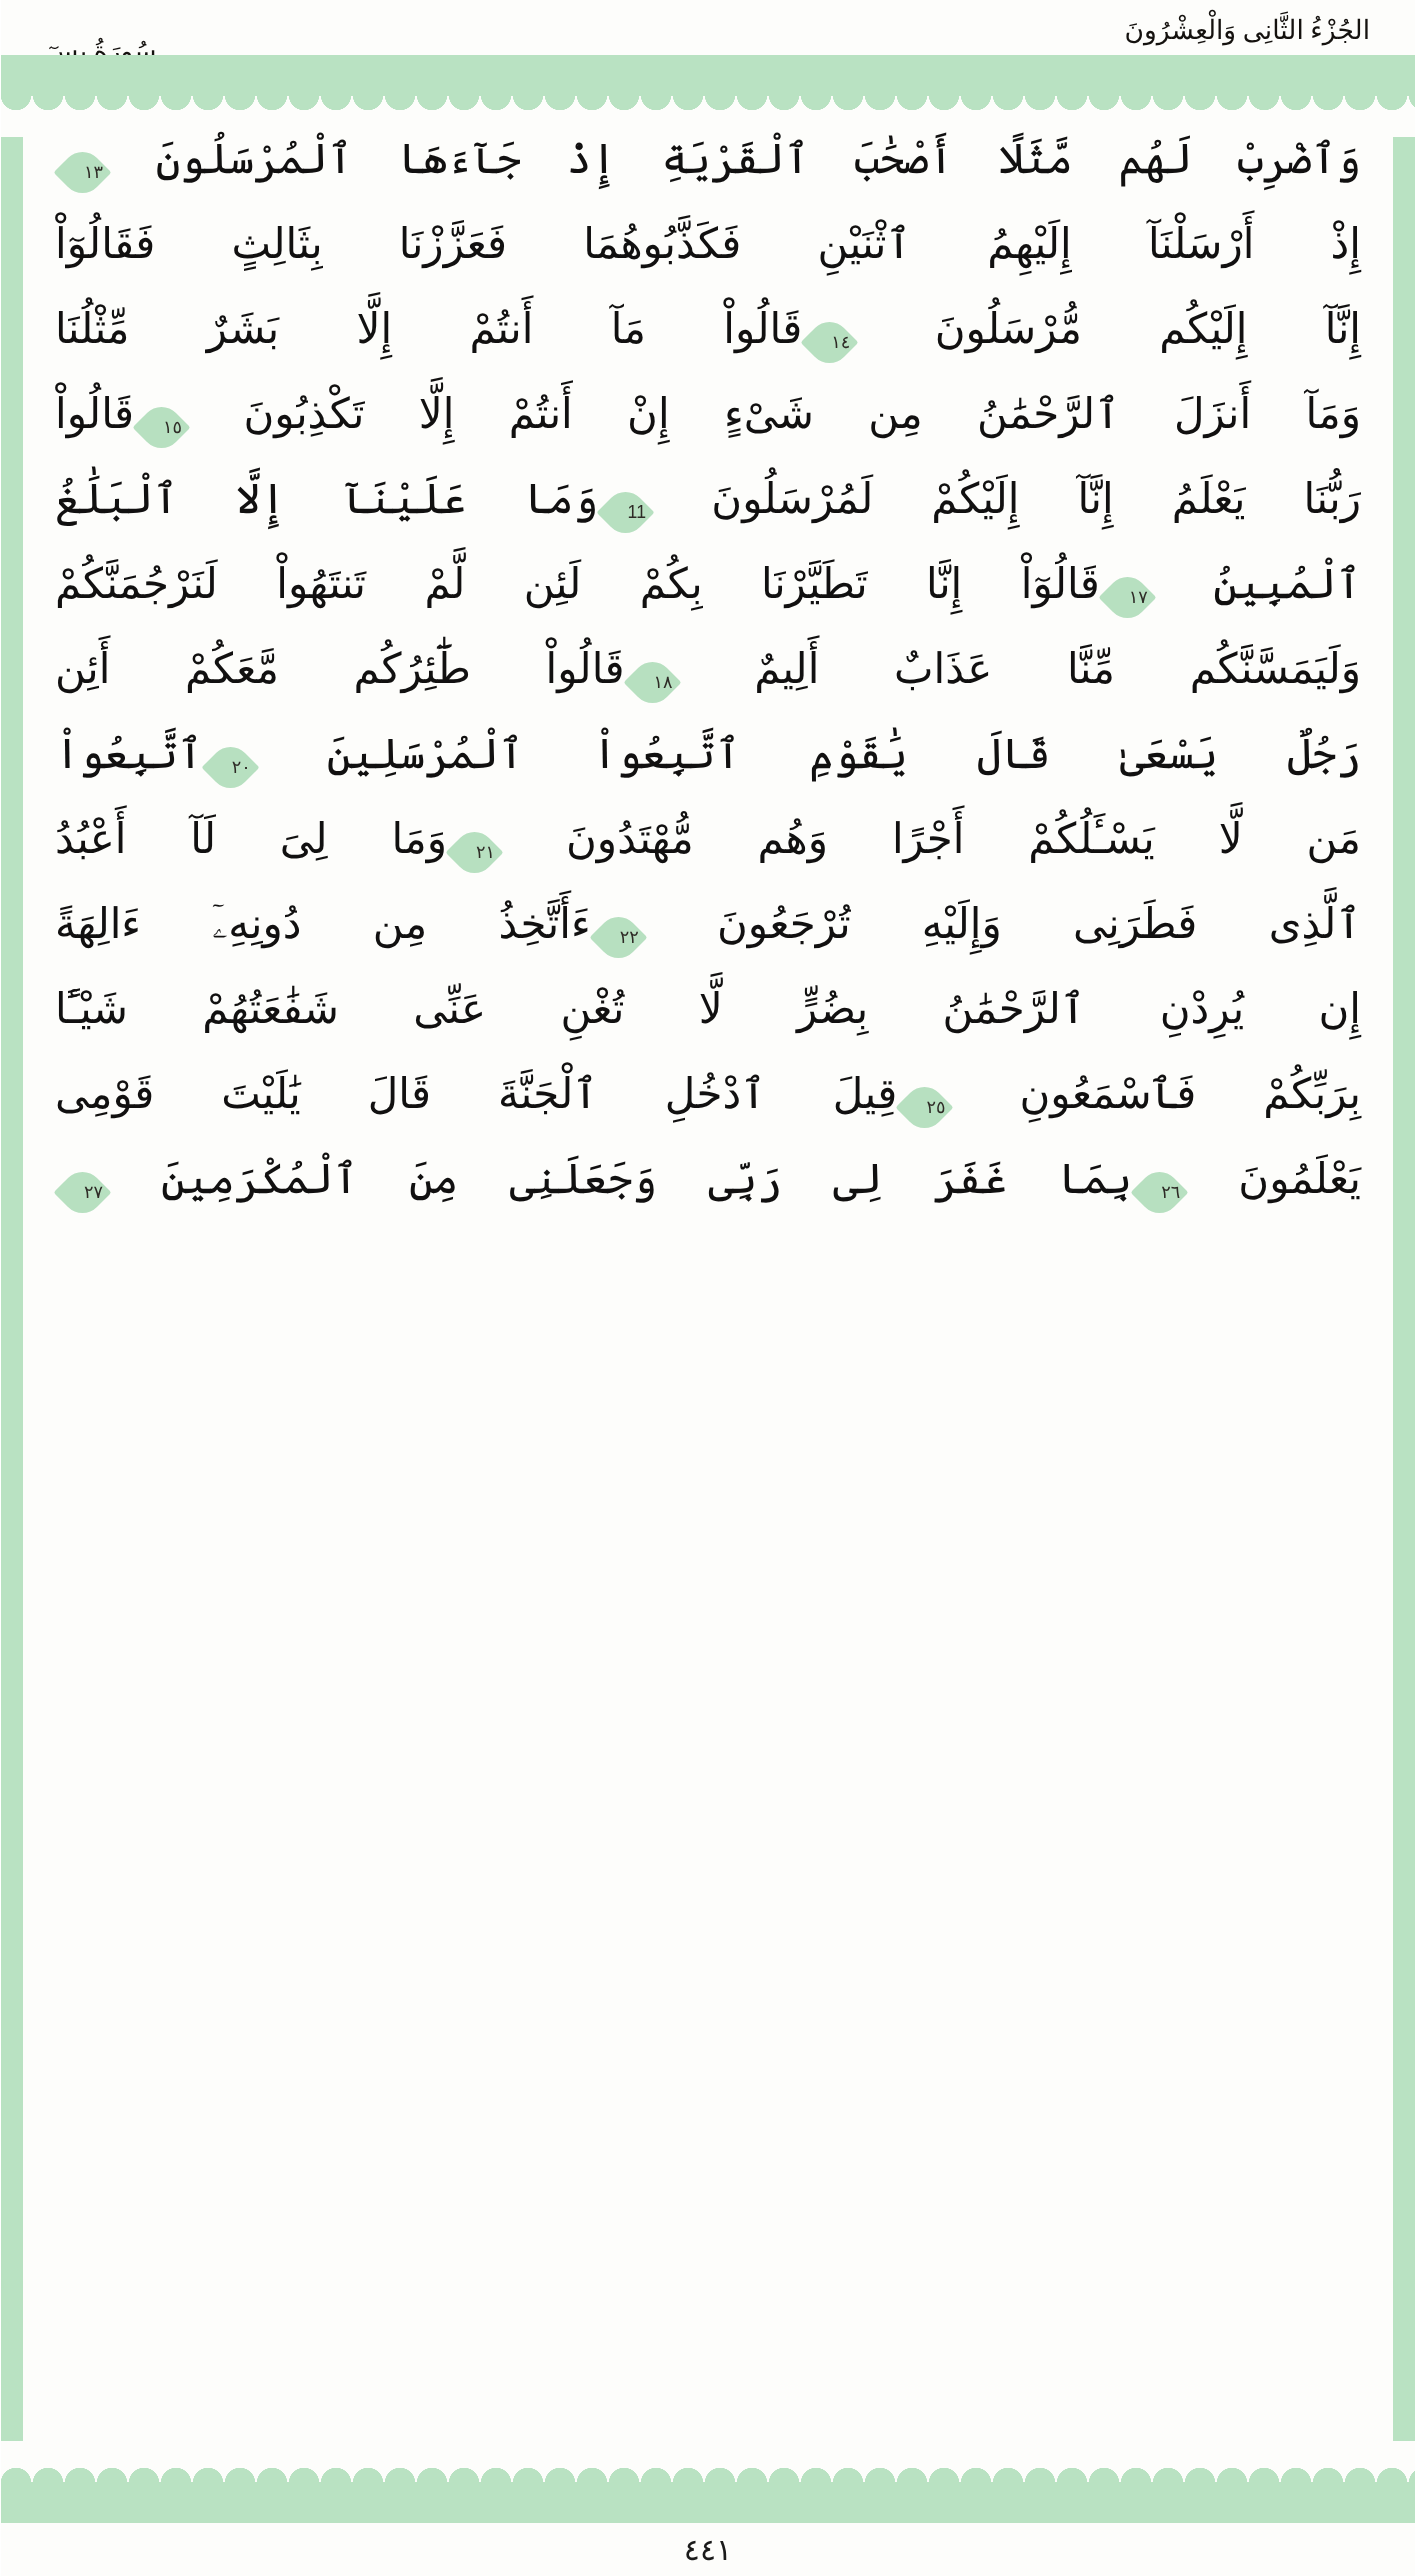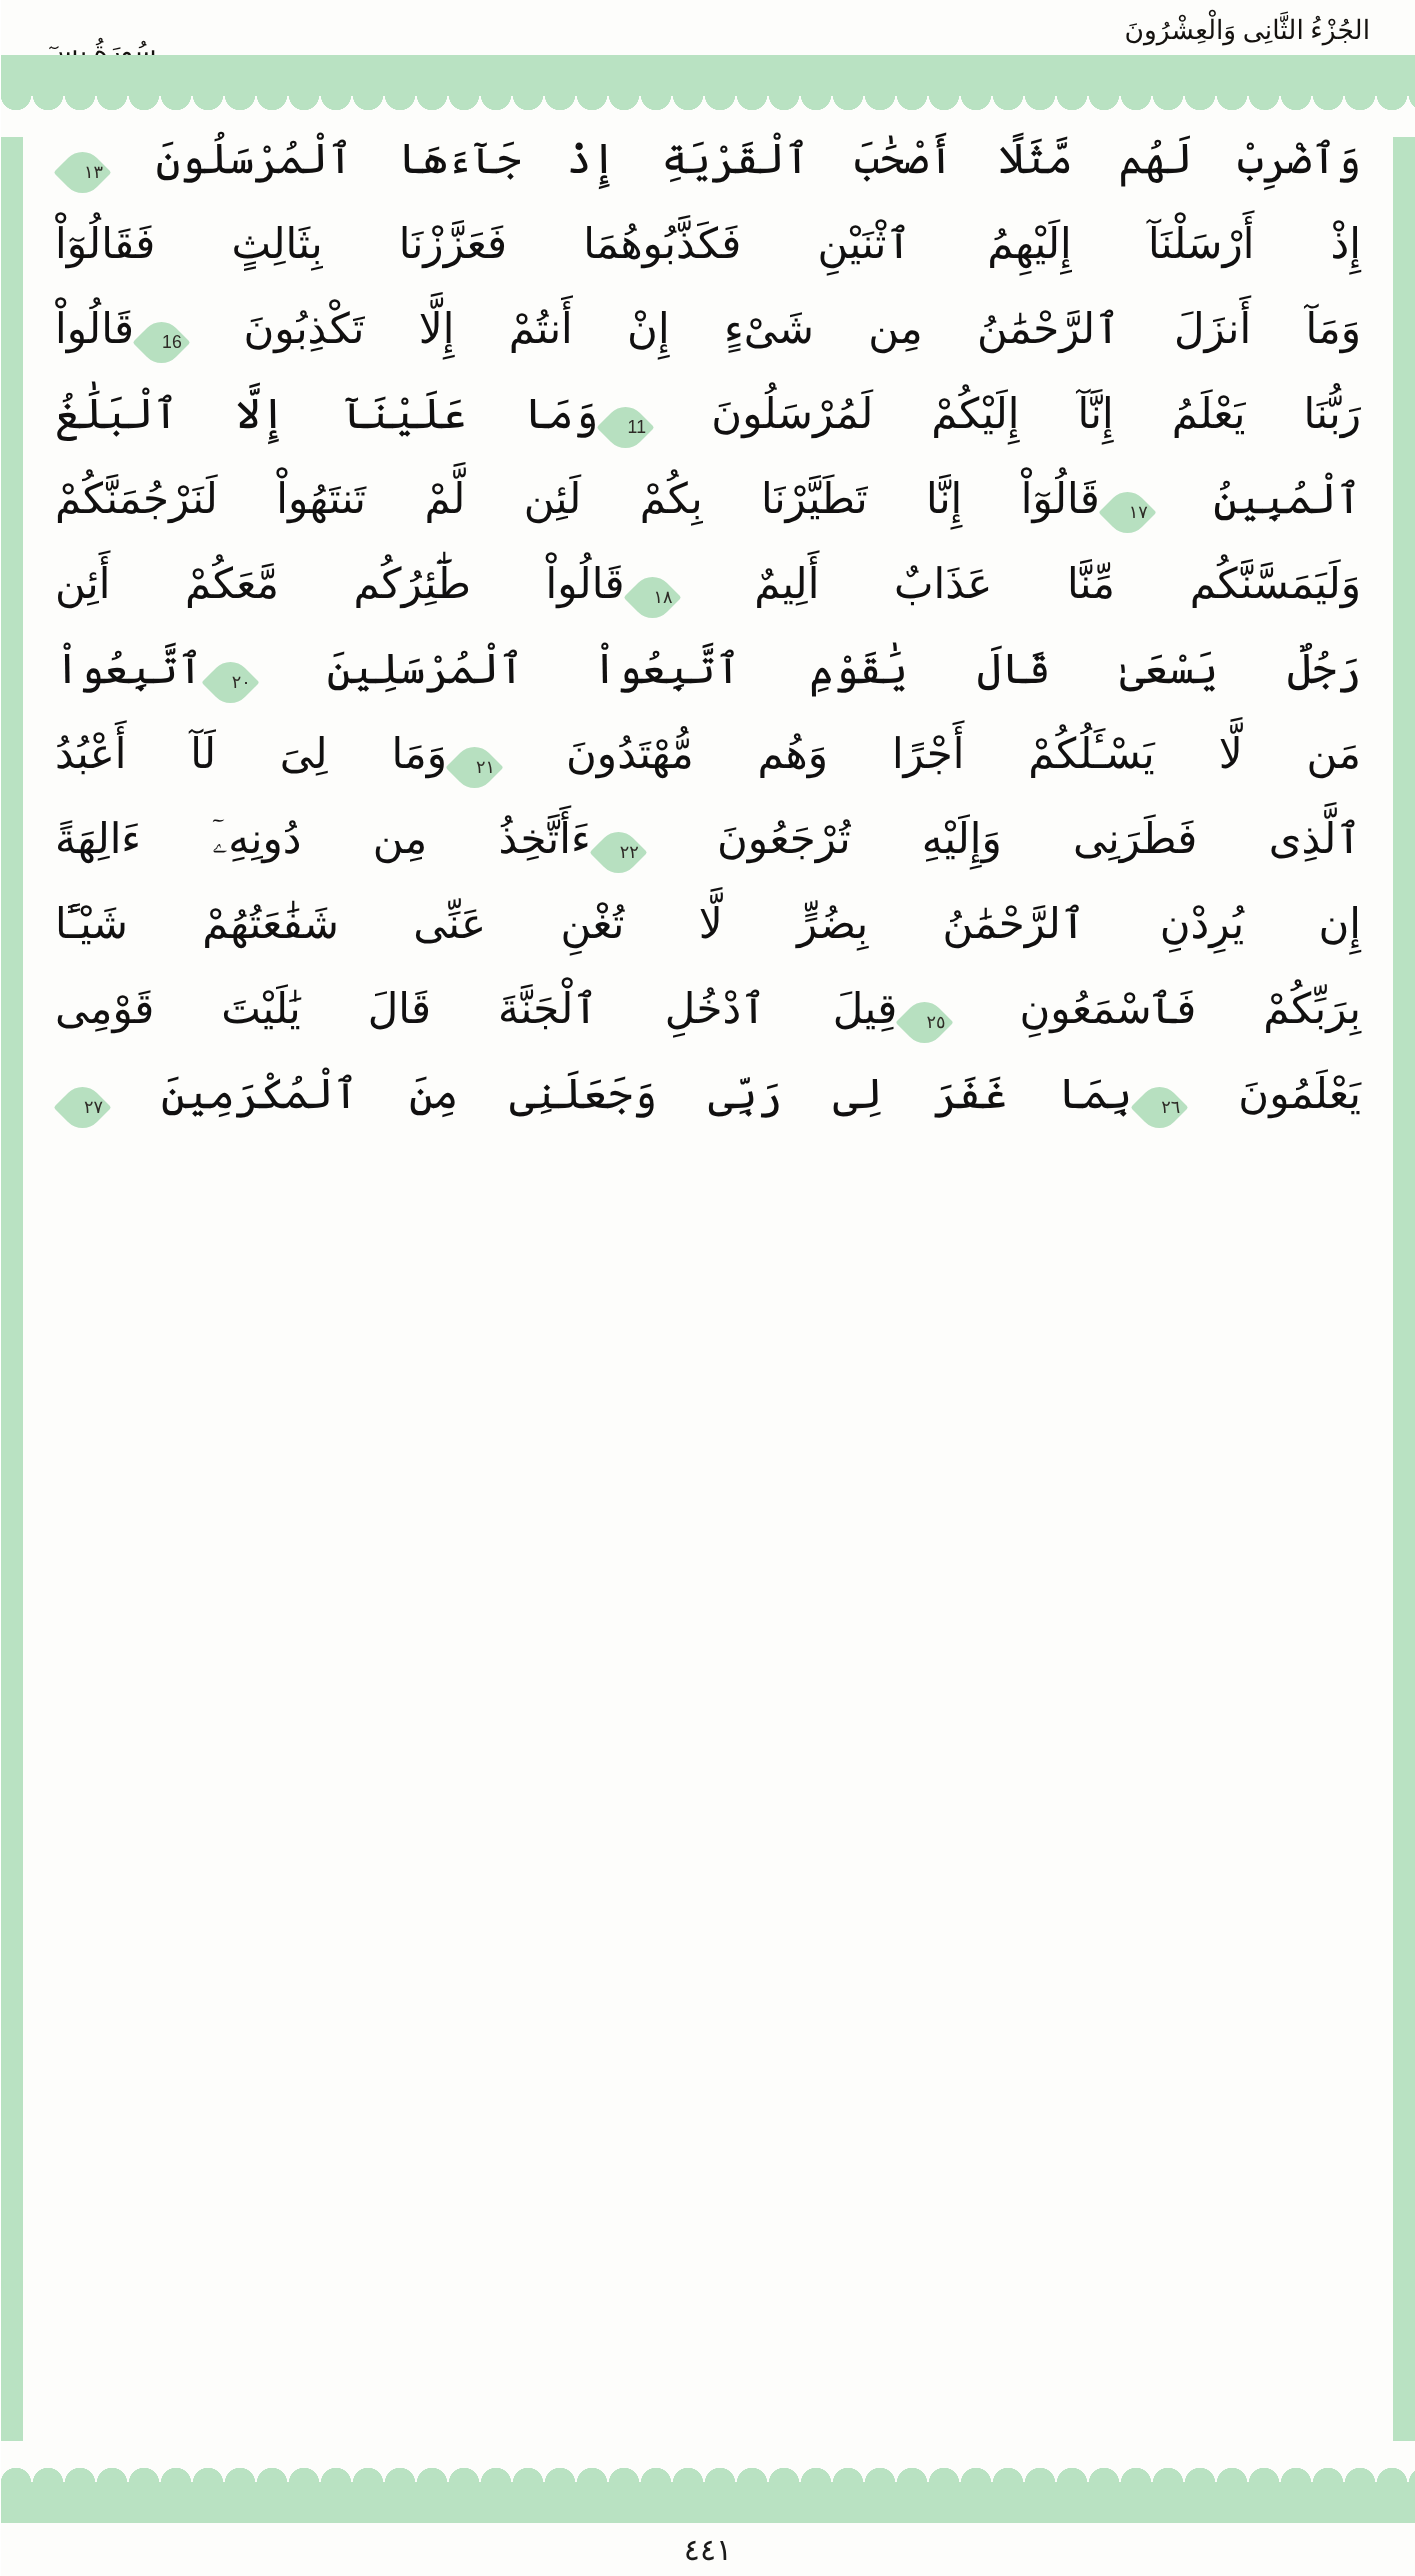--- a/index.html
+++ b/index.html
@@ -171,21 +171,22 @@
   </div>
 
   <div class="band band-top"></div>
 
   <div class="body-area">
     <div class="rail rail-right"></div>
     <div class="rail rail-left"></div>
     <div class="quran-text" id="quran-text">
         <div class="line"><span>وَٱضْرِبْ لَهُم مَّثَلًا أَصْحَٰبَ ٱلْقَرْيَةِ إِذْ جَآءَهَا ٱلْمُرْسَلُونَ</span> <span class="ayah"><span>١٣</span></span></div>
         <div class="line"><span>إِذْ أَرْسَلْنَآ إِلَيْهِمُ ٱثْنَيْنِ فَكَذَّبُوهُمَا فَعَزَّزْنَا بِثَالِثٍ فَقَالُوٓاْ</span> </div>
-        <div class="line"><span>وَمَآ أَنزَلَ ٱلرَّحْمَٰنُ مِن شَىْءٍ إِنْ أَنتُمْ إِلَّا تَكْذِبُونَ</span> <span class="ayah"><span>16</span></span><span>قَالُواْ</span> </div>
+        <div class="line"><span>إِنَّآ إِلَيْكُم مُّرْسَلُونَ</span> <span class="ayah"><span>١٤</span></span><span>قَالُواْ مَآ أَنتُمْ إِلَّا بَشَرٌ مِّثْلُنَا</span> </div>
+        <div class="line"><span>وَمَآ أَنزَلَ ٱلرَّحْمَٰنُ مِن شَىْءٍ إِنْ أَنتُمْ إِلَّا تَكْذِبُونَ</span> <span class="ayah"><span>١٥</span></span><span>قَالُواْ</span> </div>
         <div class="line"><span>رَبُّنَا يَعْلَمُ إِنَّآ إِلَيْكُمْ لَمُرْسَلُونَ</span> <span class="ayah"><span>11</span></span><span>وَمَا عَلَيْنَآ إِلَّا ٱلْبَلَٰغُ</span> </div>
         <div class="line"><span>ٱلْمُبِينُ</span> <span class="ayah"><span>١٧</span></span><span>قَالُوٓاْ إِنَّا تَطَيَّرْنَا بِكُمْ لَئِن لَّمْ تَنتَهُواْ لَنَرْجُمَنَّكُمْ</span> </div>
         <div class="line"><span>وَلَيَمَسَّنَّكُم مِّنَّا عَذَابٌ أَلِيمٌ</span> <span class="ayah"><span>١٨</span></span><span>قَالُواْ طَٰٓئِرُكُم مَّعَكُمْ أَئِن</span> </div>
         <div class="line"><span>رَجُلٌ يَسْعَىٰ قَالَ يَٰقَوْمِ ٱتَّبِعُواْ ٱلْمُرْسَلِينَ</span> <span class="ayah"><span>٢٠</span></span><span>ٱتَّبِعُواْ</span> </div>
         <div class="line"><span>مَن لَّا يَسْـَٔلُكُمْ أَجْرًا وَهُم مُّهْتَدُونَ</span> <span class="ayah"><span>٢١</span></span><span>وَمَا لِىَ لَآ أَعْبُدُ</span> </div>
         <div class="line"><span>ٱلَّذِى فَطَرَنِى وَإِلَيْهِ تُرْجَعُونَ</span> <span class="ayah"><span>٢٢</span></span><span>ءَأَتَّخِذُ مِن دُونِهِۦٓ ءَالِهَةً</span> </div>
         <div class="line"><span>إِن يُرِدْنِ ٱلرَّحْمَٰنُ بِضُرٍّ لَّا تُغْنِ عَنِّى شَفَٰعَتُهُمْ شَيْـًٔا</span> </div>
         <div class="line"><span>بِرَبِّكُمْ فَٱسْمَعُونِ</span> <span class="ayah"><span>٢٥</span></span><span>قِيلَ ٱدْخُلِ ٱلْجَنَّةَ قَالَ يَٰلَيْتَ قَوْمِى</span> </div>
         <div class="line"><span>يَعْلَمُونَ</span> <span class="ayah"><span>٢٦</span></span><span>بِمَا غَفَرَ لِى رَبِّى وَجَعَلَنِى مِنَ ٱلْمُكْرَمِينَ</span> <span class="ayah"><span>٢٧</span></span></div>
       </div>

